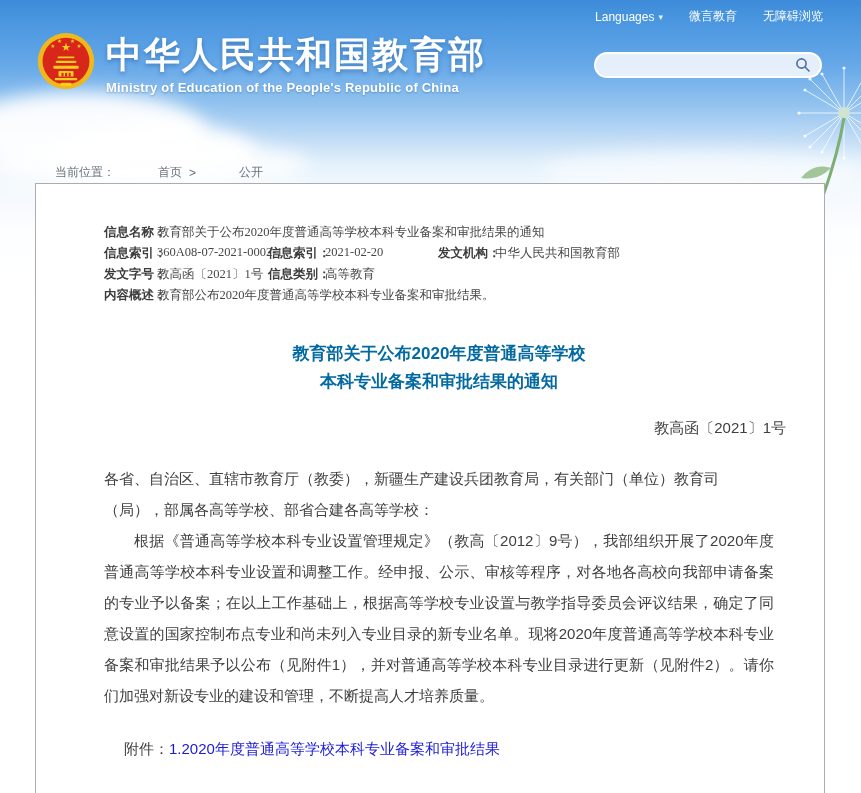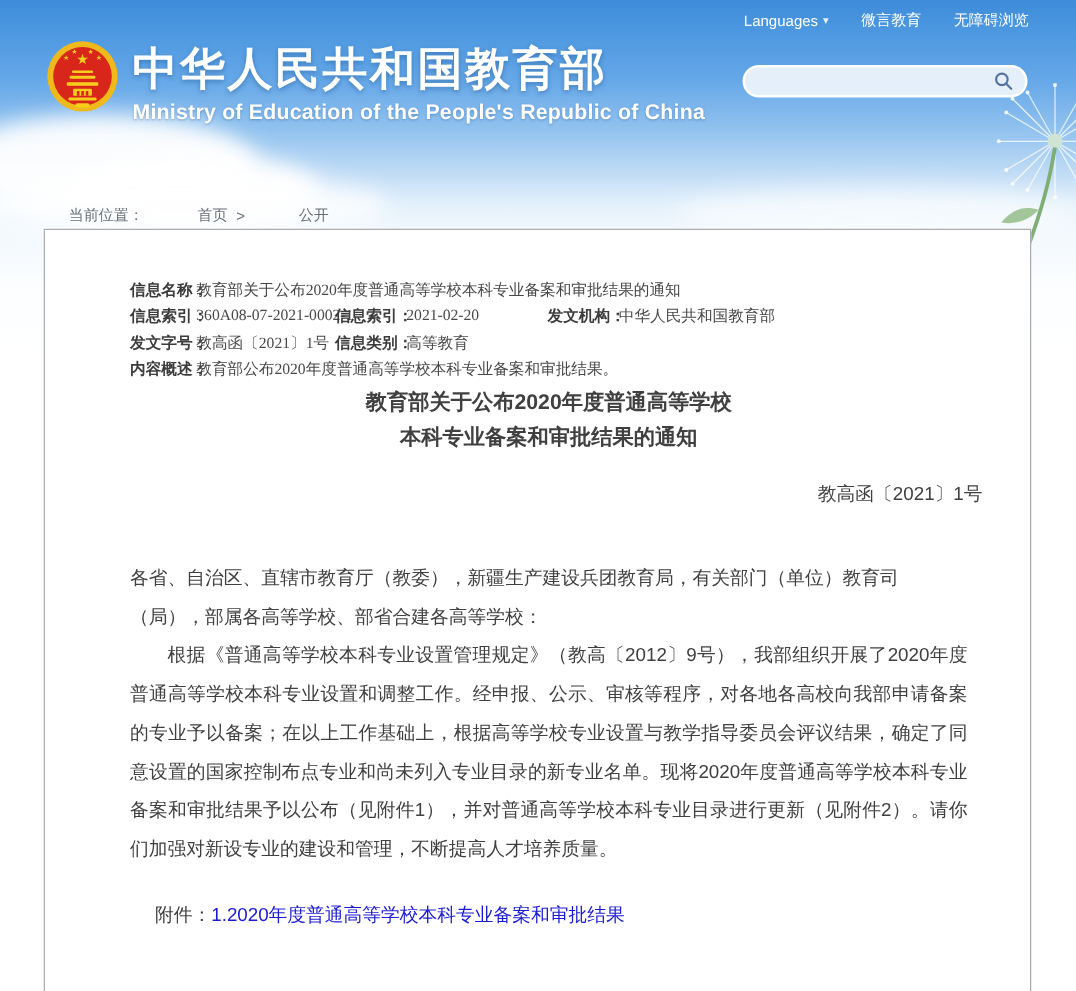--- a/index.html
+++ b/index.html
@@ -23,21 +23,21 @@
   
   .topnav { position:absolute; top:8px; right:38px; display:flex; gap:26px;
     color:#fff; font-size:12px; align-items:center; }
   .topnav .item { cursor:pointer; display:flex; align-items:center; gap:4px; white-space:nowrap; }
   .chev { font-size:9px; opacity:.85; }
   
   .brand { position:absolute; left:36px; top:27px; display:flex; align-items:flex-start; gap:10px; }
   .brand .names { padding-top:8px; }
   .site-zh { color:#fff; font-size:36px; font-weight:bold; letter-spacing:2px;
     text-shadow:0 2px 4px rgba(25,75,135,.45); line-height:40px; }
-  .site-en { color:#fff; font-size:17px; font-weight:bold; letter-spacing:.2px;
+  .site-en { color:#fff; font-size:13px; font-weight:bold; letter-spacing:.2px;
     margin-top:5px; text-shadow:0 1px 2px rgba(25,75,135,.4); }
   
   .searchbox { position:absolute; top:52px; right:39px; width:228px; height:26px;
     background:rgba(240,245,252,.92); border:2px solid rgba(255,255,255,.95);
     border-radius:14px; display:flex; align-items:center; padding:0 8px 0 12px; }
   .searchbox input { flex:1; border:none; outline:none; background:transparent;
     font-size:12px; color:#335; height:20px; }
   .search-btn { width:18px; height:18px; cursor:pointer; display:flex;
     align-items:center; justify-content:center; }
   
@@ -50,24 +50,24 @@
   
   .info-table { margin:40px 0 0 68px; font-size:12.5px; color:#434343; }
   .info-row { position:relative; height:21px; }
   .info-row .lab { position:absolute; font-weight:bold; color:#3c3c3c; white-space:nowrap; }
   .info-row .val { position:absolute; font-family:"Liberation Serif","DejaVu Serif",serif;
     color:#474747; white-space:nowrap; }
   .p0 { left:0; }   .p1 { left:53px; }  .p2 { left:164px; }
   .p3 { left:221px; } .p4 { left:334px; } .p5 { left:391px; }
   
   .article { padding:0 50px 0 68px; font-size:15px; line-height:31px; color:#404040; }
-  .doc-title { text-align:center; font-size:17px; line-height:28px;
-    font-weight:bold; color:#404040; }
+  .doc-title { margin-top:32px; text-align:center; font-size:17px; line-height:28px;
+    font-weight:bold; color:#0369a1; }
   .doc-number { margin-top:16px; text-align:right; margin-right:-12px; }
-  .salutation { margin-top:36px; }
+  .salutation { margin-top:20px; }
   .body-par { text-indent:2em; text-align:justify; }
   .attachments { margin-top:22px; padding-left:20px; }
   .att-line1 { display:flex; }
   .att-label { white-space:nowrap; }
   a.att-link { color:#1b1bd6; text-decoration:none; cursor:pointer; }
 </style>
 </head>
 <body>
 
 <div class="page">

